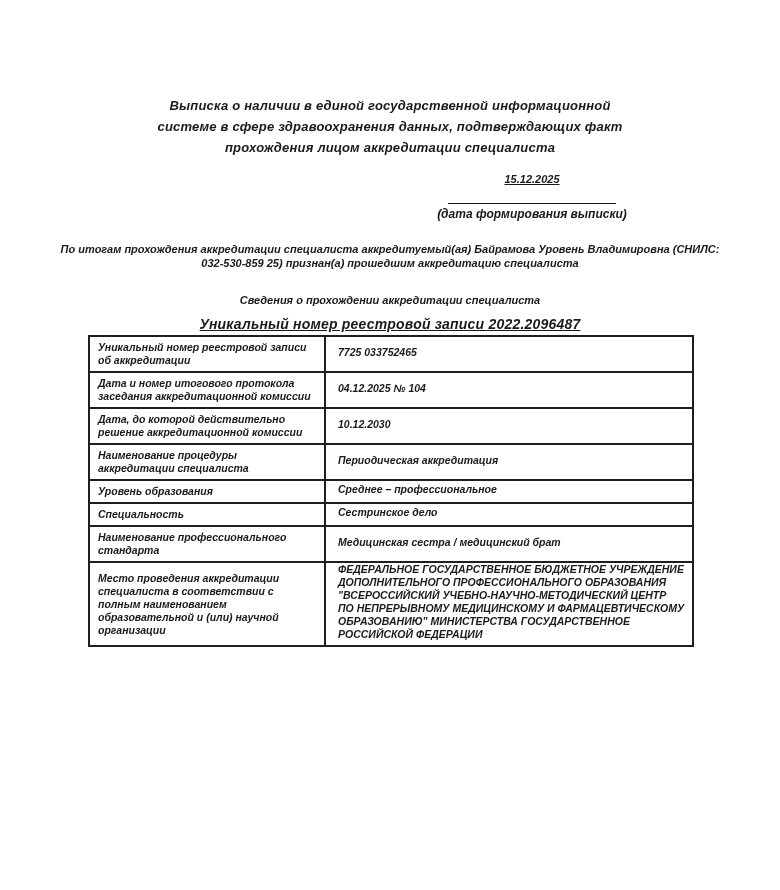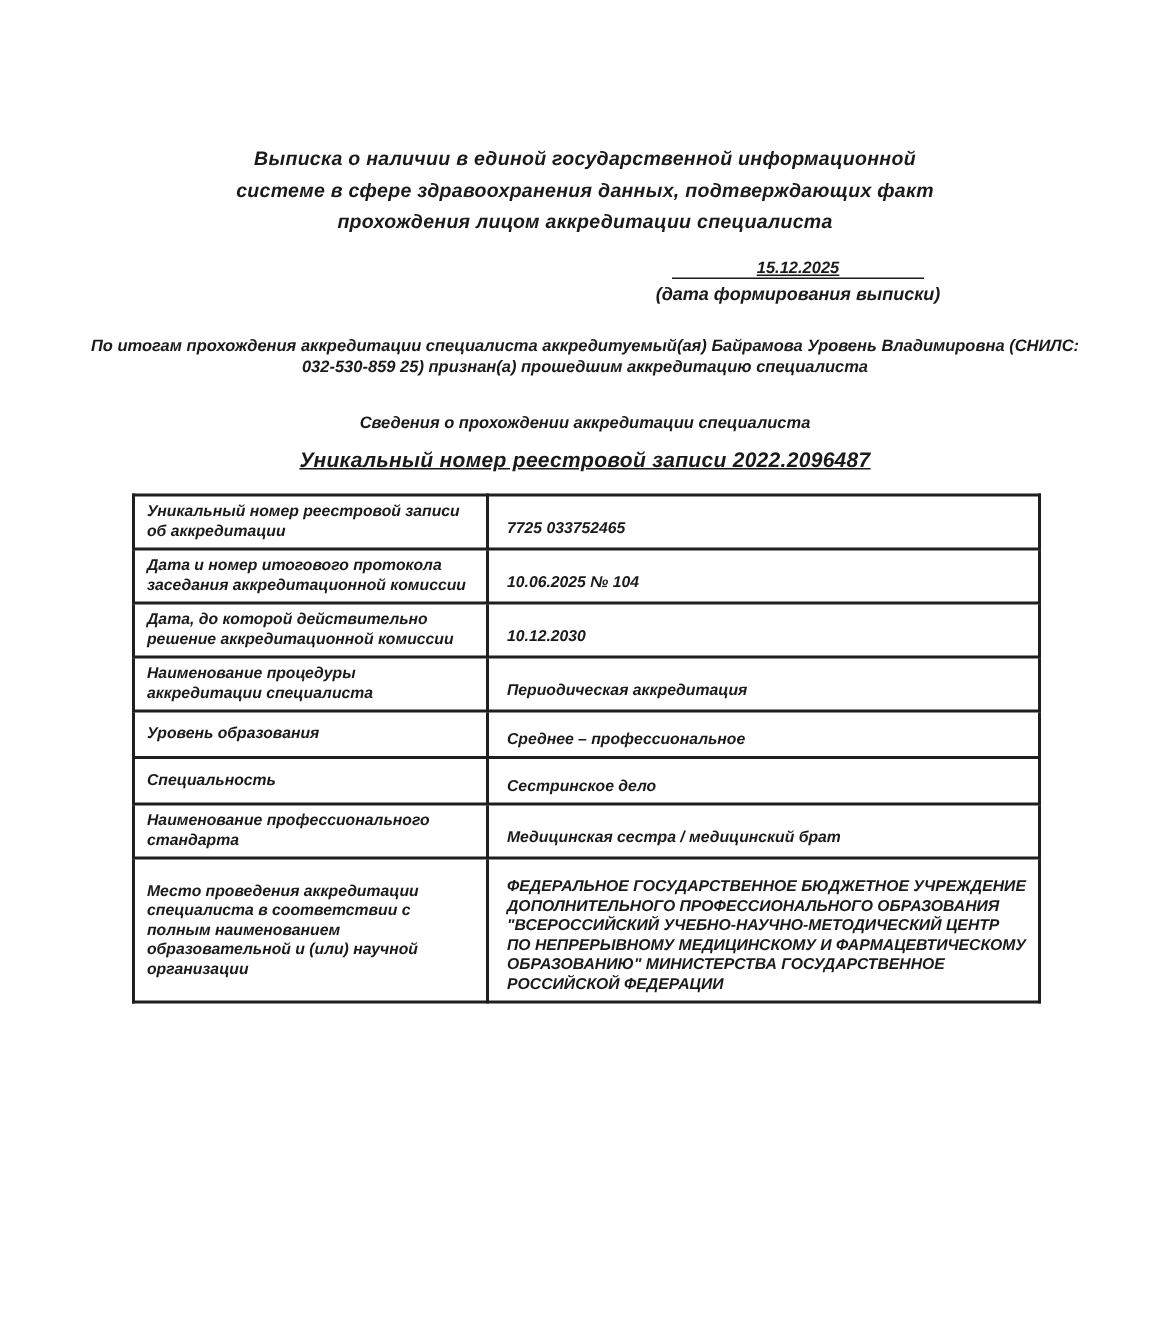--- a/index.html
+++ b/index.html
@@ -25,21 +25,21 @@
   .date-block {
     margin-top: 15px;
     margin-left: 424px;
     width: 216px;
     text-align: center;
     font-size: 11px;
   }
   .date-rule {
     width: 168px;
     margin: 0 auto;
-    padding-bottom: 0;
+    padding-bottom: 18px;
     border-bottom: 1.5px solid #1a1a1a;
   }
   .date-value { text-decoration: underline; }
   .date-caption {
     margin-top: 3px;
     font-size: 12px;
     white-space: nowrap;
   }
   .intro {
     margin-top: 21px;
@@ -53,33 +53,33 @@
     font-size: 11px;
   }
   .registry-heading {
     margin-top: 10px;
     text-align: center;
     font-size: 14px;
     letter-spacing: 0.2px;
     text-decoration: underline;
   }
   table.details {
-    margin: 15px 0 0 88px;
+    margin: 3px 0 0 88px;
     width: 604px;
     border-collapse: collapse;
     table-layout: fixed;
     font-size: 10.5px;
     line-height: 13px;
   }
   table.details td {
     border: 2px solid #1f1f1f;
     vertical-align: middle;
   }
   td.cell-label { padding: 4px 8px 4px 8px; }
-  td.cell-value { padding: 12px 8px 4px 12px; }
+  td.cell-value { padding: 0 8px 4px 12px; }
 </style>
 </head>
 <body>
 
 <div class="page">
 
   <div class="doc-title">
     <div>Выписка о наличии в единой государственной информационной</div>
     <div>системе в сфере здравоохранения данных, подтверждающих факт</div>
     <div>прохождения лицом аккредитации специалиста</div>
@@ -106,21 +106,21 @@
         <col style="width:236px">
         <col style="width:368px">
       </colgroup>
     <tbody>
       <tr>
         <td class="cell-label">Уникальный номер реестровой записи об аккредитации</td>
         <td class="cell-value">7725 033752465</td>
       </tr>
       <tr>
         <td class="cell-label">Дата и номер итогового протокола заседания аккредитационной комиссии</td>
-        <td class="cell-value">10.06.2025 № 104</td>
+        <td class="cell-value">04.12.2025 № 104</td>
       </tr>
       <tr>
         <td class="cell-label">Дата, до которой действительно решение аккредитационной комиссии</td>
         <td class="cell-value">10.12.2030</td>
       </tr>
       <tr>
         <td class="cell-label">Наименование процедуры аккредитации специалиста</td>
         <td class="cell-value">Периодическая аккредитация</td>
       </tr>
       <tr>

